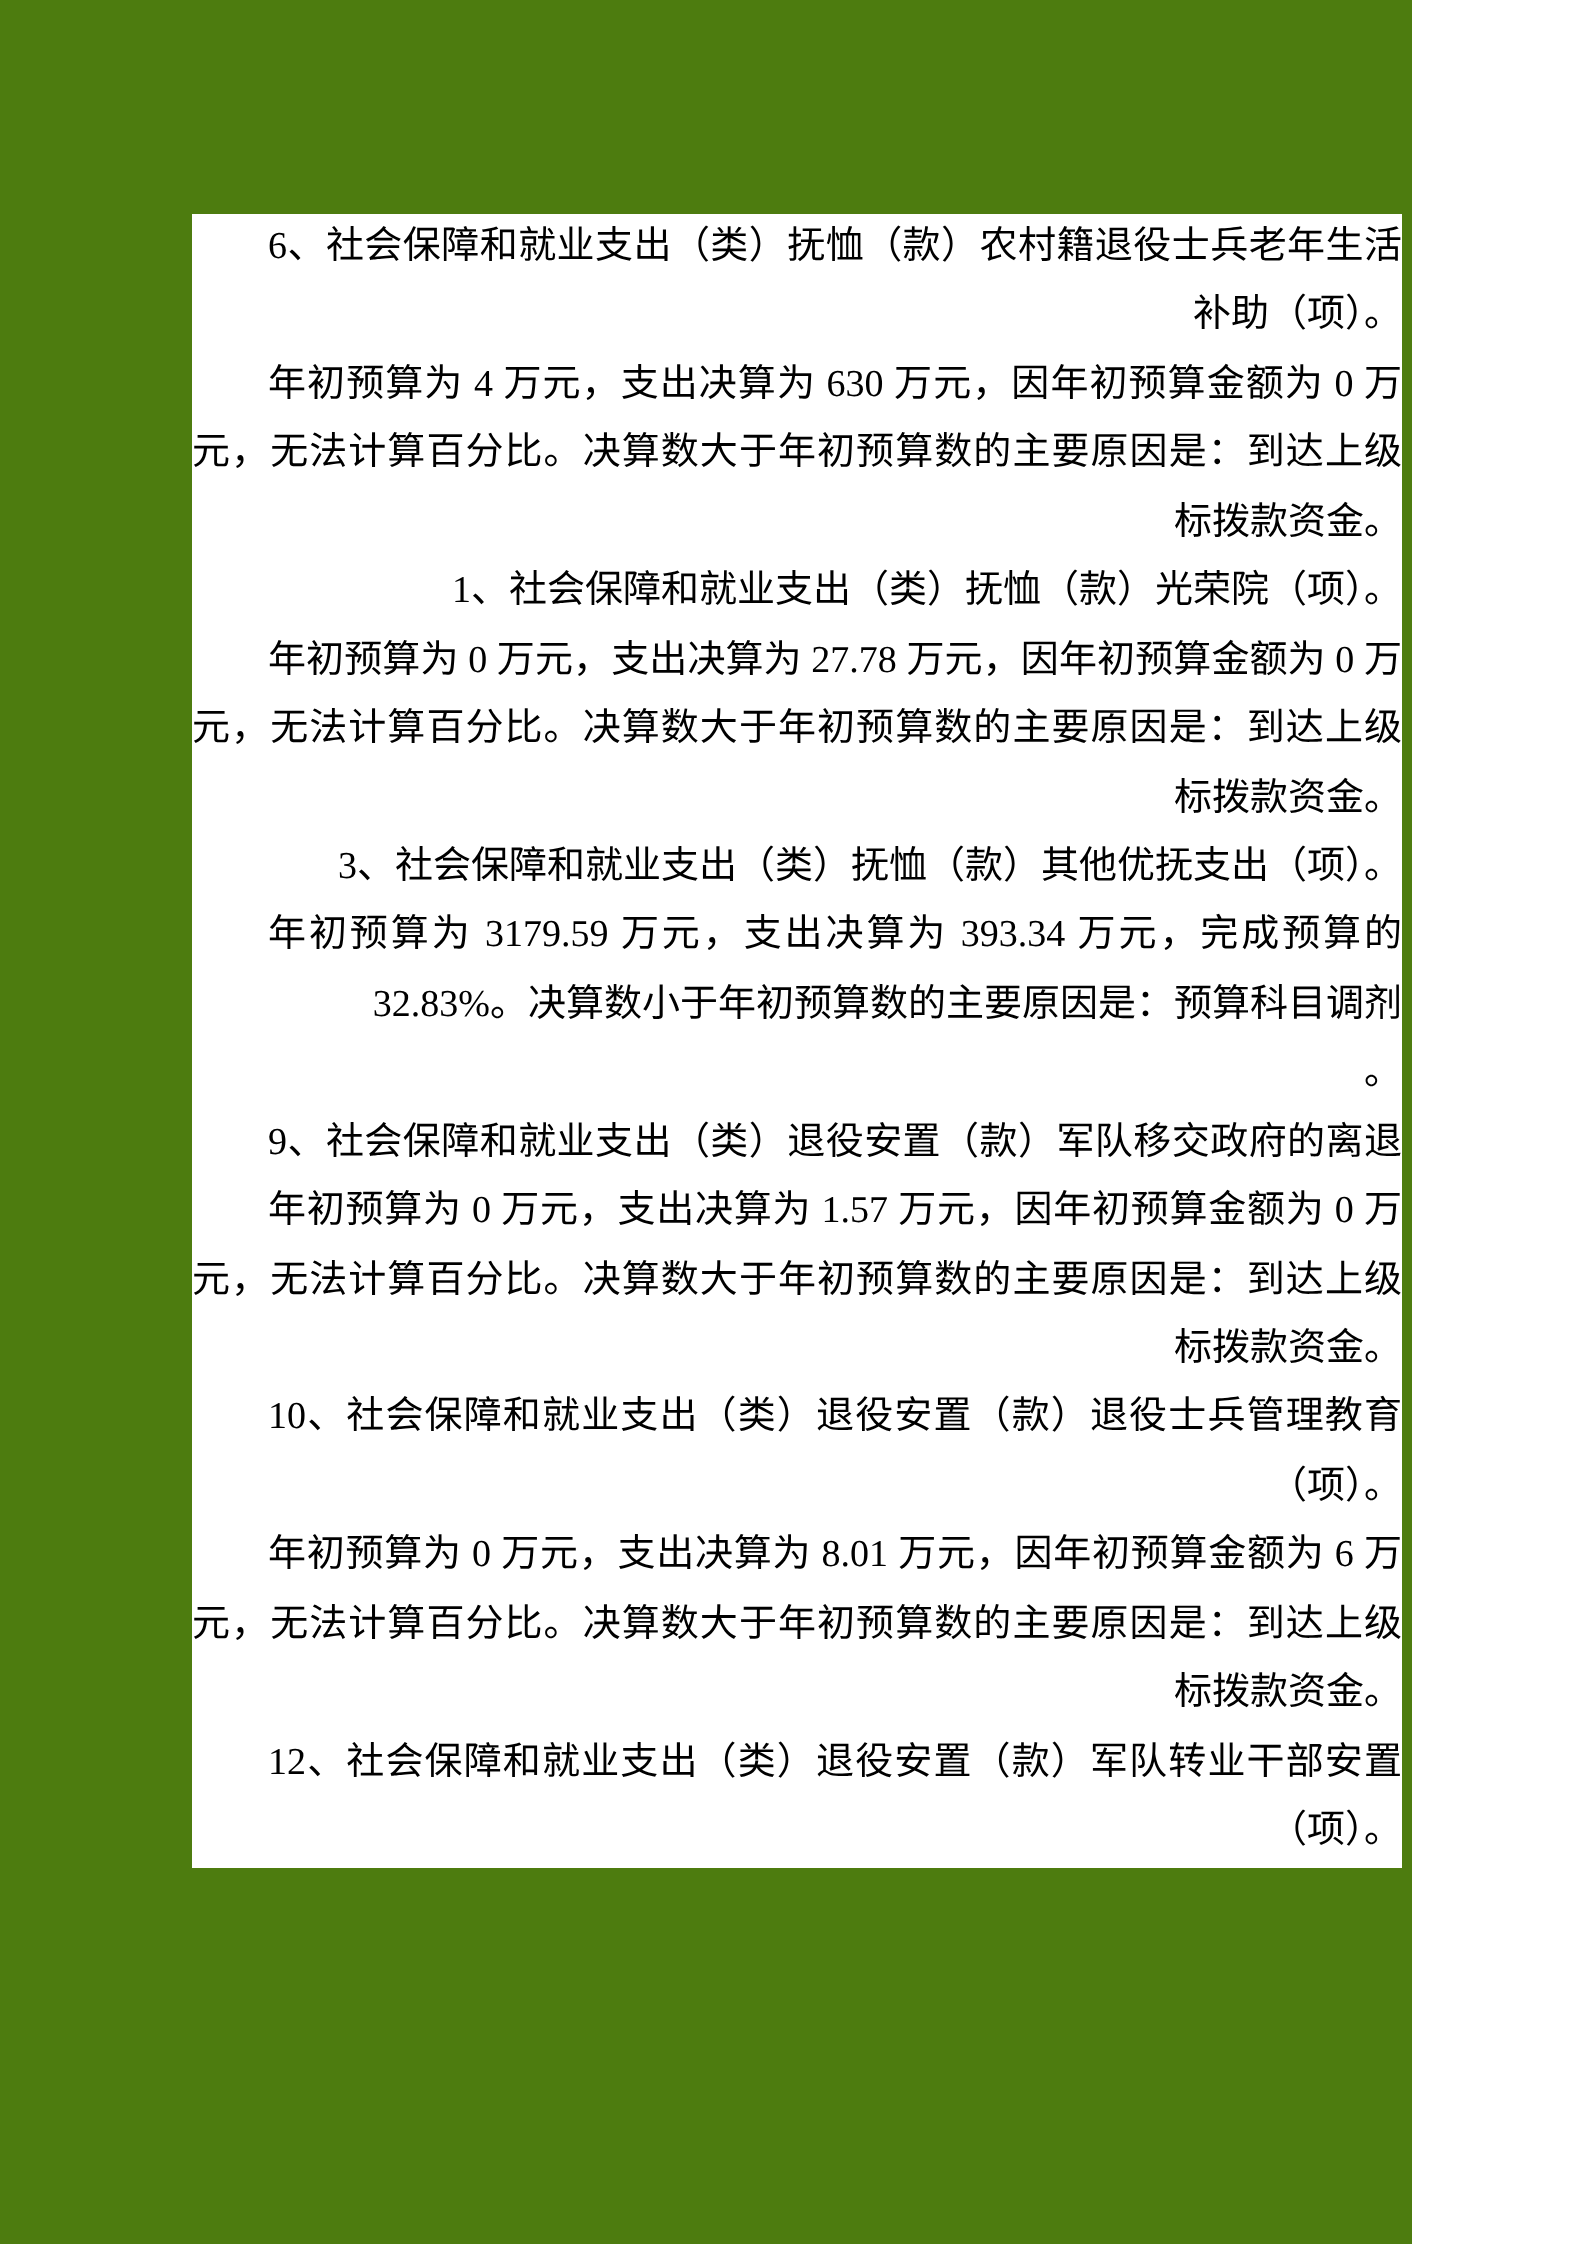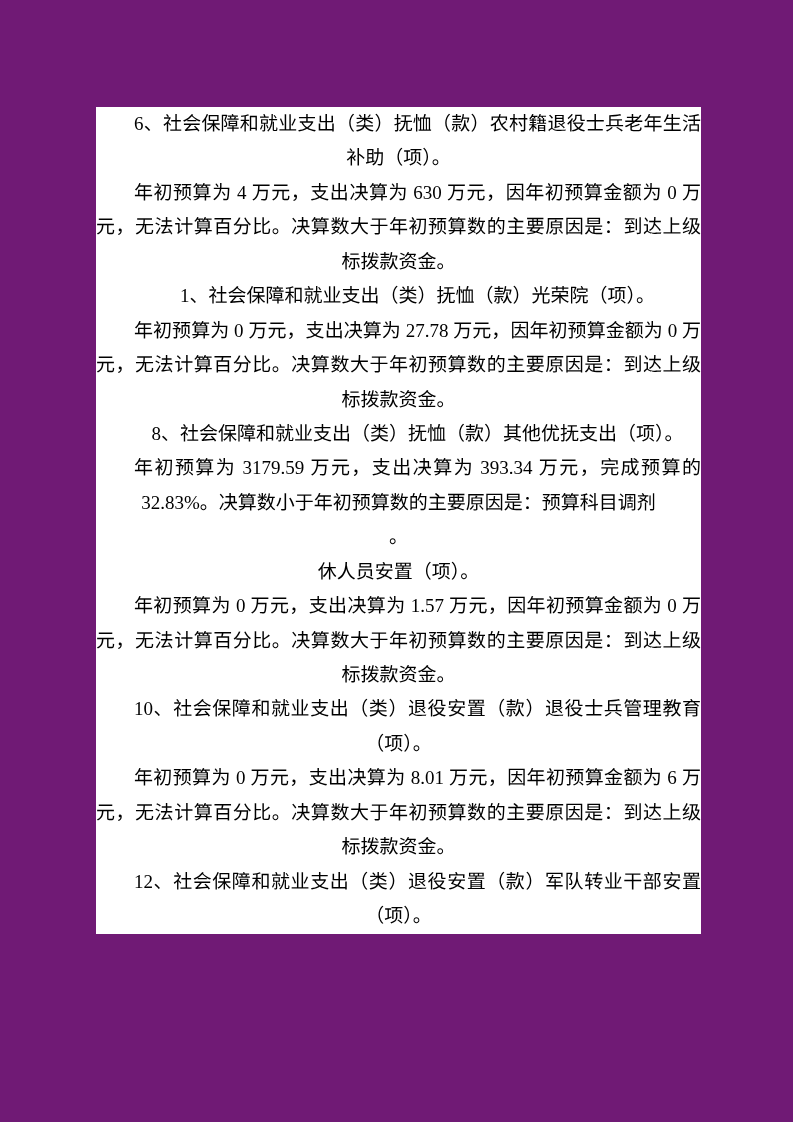--- a/index.html
+++ b/index.html
@@ -2,43 +2,43 @@
 <html lang="zh-CN"><head>
 <meta charset="utf-8">
 <style>
   html, body {
     margin: 0;
     padding: 0;
     background: #ffffff;
   }
   .page {
     position: relative;
-    width: 793px;
+    width: 706px;
     height: 1122px;
-    background: #701a75;
+    background: #4d7c0f;
     overflow: hidden;
   }
   .content {
     position: absolute;
     left: 96px;
     top: 107px;
     width: 605px;
     color: #000000;
     font-family: "Liberation Serif", "DejaVu Serif", serif;
     font-size: 19px;
     line-height: 34.45px;
   }
   .para {
     margin: 0;
     padding: 0;
   }
   .line {
     height: 34.45px;
     overflow: hidden;
-    text-align: center;
+    text-align: right;
     white-space: normal;
   }
   .line.fill {
     text-align: justify;
     text-align-last: justify;
   }
   .line.indent {
     text-indent: 38px;
   }
 </style>
@@ -58,29 +58,29 @@
       </div>
       <div class="para">
         <div class="line indent">1、社会保障和就业支出（类）抚恤（款）光荣院（项）。</div>
       </div>
       <div class="para">
         <div class="line fill indent">年初预算为 0 万元，支出决算为 27.78 万元，因年初预算金额为 0 万</div>
         <div class="line fill">元，无法计算百分比。决算数大于年初预算数的主要原因是：到达上级指</div>
         <div class="line">标拨款资金。</div>
       </div>
       <div class="para">
-        <div class="line indent">8、社会保障和就业支出（类）抚恤（款）其他优抚支出（项）。</div>
+        <div class="line indent">3、社会保障和就业支出（类）抚恤（款）其他优抚支出（项）。</div>
       </div>
       <div class="para">
         <div class="line fill indent">年初预算为 3179.59 万元，支出决算为 393.34 万元，完成预算的</div>
         <div class="line">32.83%。决算数小于年初预算数的主要原因是：预算科目调剂</div>
         <div class="line">。</div>
       </div>
       <div class="para">
-        <div class="line">休人员安置（项）。</div>
+        <div class="line fill indent">9、社会保障和就业支出（类）退役安置（款）军队移交政府的离退</div>
       </div>
       <div class="para">
         <div class="line fill indent">年初预算为 0 万元，支出决算为 1.57 万元，因年初预算金额为 0 万</div>
         <div class="line fill">元，无法计算百分比。决算数大于年初预算数的主要原因是：到达上级指</div>
         <div class="line">标拨款资金。</div>
       </div>
       <div class="para">
         <div class="line fill indent">10、社会保障和就业支出（类）退役安置（款）退役士兵管理教育</div>
         <div class="line">（项）。</div>
       </div>

